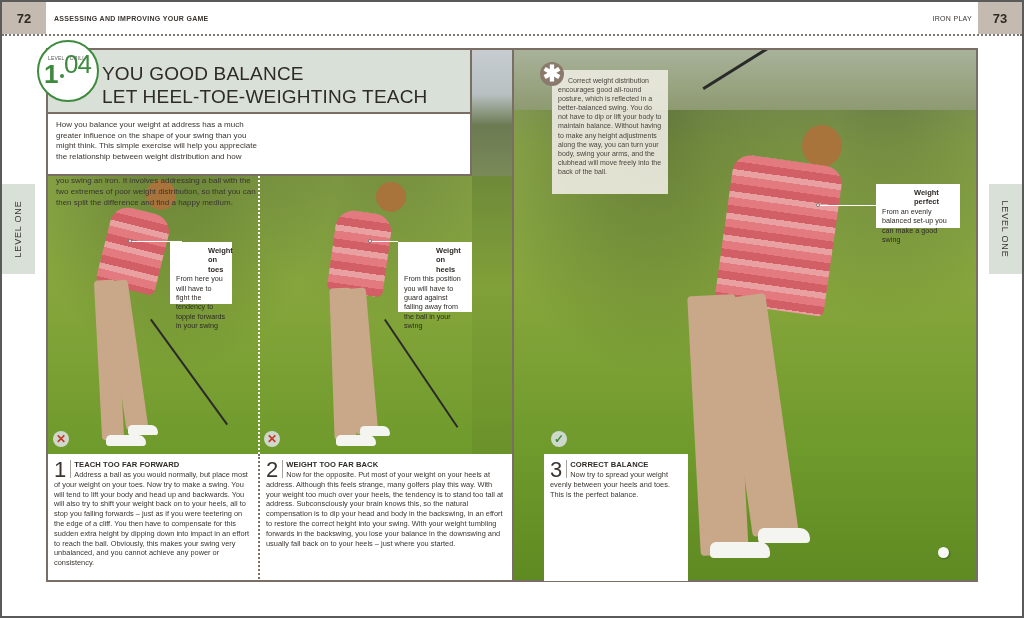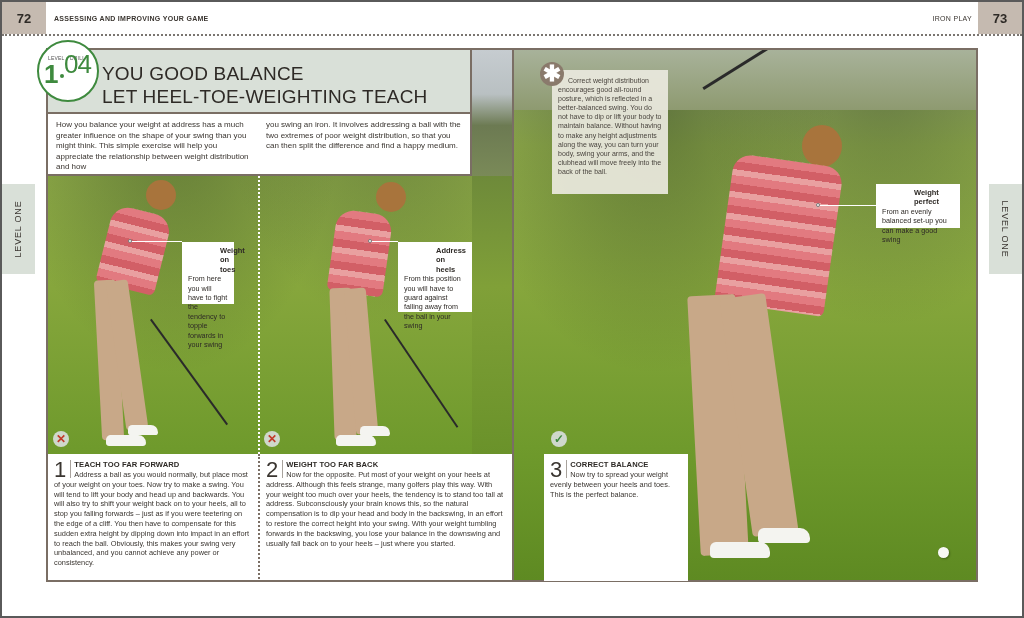--- a/index.html
+++ b/index.html
@@ -62,21 +62,21 @@
                  border: 2px solid #3e8a3e; background: #ffffff; }
   .drill-badge .lvl-label, .drill-badge .drl-label { position: absolute; top: 13px; font-size: 5px; color: #555; letter-spacing: 0.2px; }
   .drill-badge .lvl-label { left: 9px; }
   .drill-badge .drl-label { left: 31px; }
   .drill-badge .lvl-num { position: absolute; left: 5px; top: 17px; font-size: 26px; font-weight: bold; color: #3e8a3e; }
   .drill-badge .dot { position: absolute; left: 21px; top: 32px; width: 4px; height: 4px; border-radius: 50%; background: #3e8a3e; }
   .drill-badge .drl-num { position: absolute; left: 25px; top: 7px; font-size: 26px; font-weight: normal; color: #3e8a3e; letter-spacing: -1px; }
 
   
   .intro { position: absolute; left: 46px; top: 114px; width: 426px; height: 62px; background: #ffffff;
-           border: 2px solid #7a6e64; border-top: none; padding: 6px 8px 0 8px; display: flex; gap: 14px; }
+           border: 2px solid #7a6e64; border-top: none; padding: 6px 8px 0 8px; display: flex; gap: 14px; flex-direction: column; }
   .intro p { font-size: 8px; line-height: 10.6px; color: #3a3530; width: 50%; }
 
   
   .callout { position: absolute; background: #ffffff; padding: 4px 6px; font-size: 7.2px; line-height: 9.4px; color: #2e2a26; }
   .callout b { display: block; font-weight: bold; font-size: 7.5px; padding-left: 32px; }
   .leader { position: absolute; height: 1px; background: #ffffff; }
   .leader-dot { position: absolute; width: 4px; height: 4px; border-radius: 50%; background: #ffffff; border: 1px solid #777; }
 
   .tip-box { position: absolute; left: 552px; top: 70px; width: 116px; height: 124px; background: rgba(234,232,222,0.93);
              padding: 6px 6px 0 6px; font-size: 7px; line-height: 9.1px; color: #4a453f; text-indent: 10px; }
@@ -175,29 +175,29 @@
 <div class="intro">
   <p>How you balance your weight at address has a much greater influence on the shape of your swing than you might think. This simple exercise will help you appreciate the relationship between weight distribution and how</p>
   <p>you swing an iron. It involves addressing a ball with the two extremes of poor weight distribution, so that you can then split the difference and find a happy medium.</p>
 </div>
 
 <div class="tip-box">Correct weight distribution encourages good all-round posture, which is reflected in a better-balanced swing. You do not have to dip or lift your body to maintain balance. Without having to make any height adjustments along the way, you can turn your body, swing your arms, and the clubhead will move freely into the back of the ball.</div>
 <div class="tip-icon">✱</div>
 
 <div class="leader" style="left:130px;top:241px;width:52px;"></div>
 <div class="leader-dot" style="left:128px;top:239px;"></div>
-<div class="callout" style="left:182px;top:242px;width:52px;height:62px;">
+<div class="callout" style="left:170px;top:242px;width:62px;height:62px;">
   <b>Weight on toes</b>
   <span>From here you will have to fight the tendency to topple forwards in your swing</span>
 </div>
 
 <div class="leader" style="left:370px;top:241px;width:28px;"></div>
 <div class="leader-dot" style="left:368px;top:239px;"></div>
 <div class="callout" style="left:398px;top:242px;width:74px;height:70px;">
-  <b>Address on heels</b>
+  <b>Weight on heels</b>
   <span>From this position you will have to guard against falling away from the ball in your swing</span>
 </div>
 
 <div class="leader" style="left:818px;top:205px;width:58px;"></div>
 <div class="leader-dot" style="left:816px;top:203px;"></div>
 <div class="callout" style="left:876px;top:184px;width:84px;height:44px;">
   <b>Weight perfect</b>
   <span>From an evenly balanced set-up you can make a good swing</span>
 </div>
 

